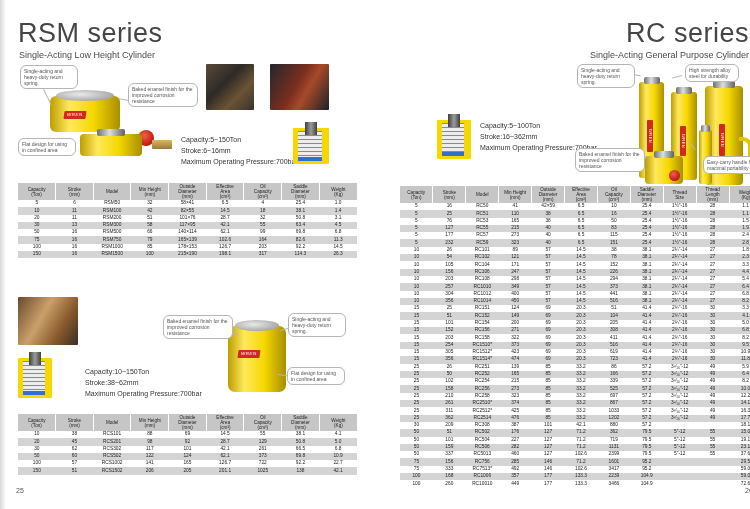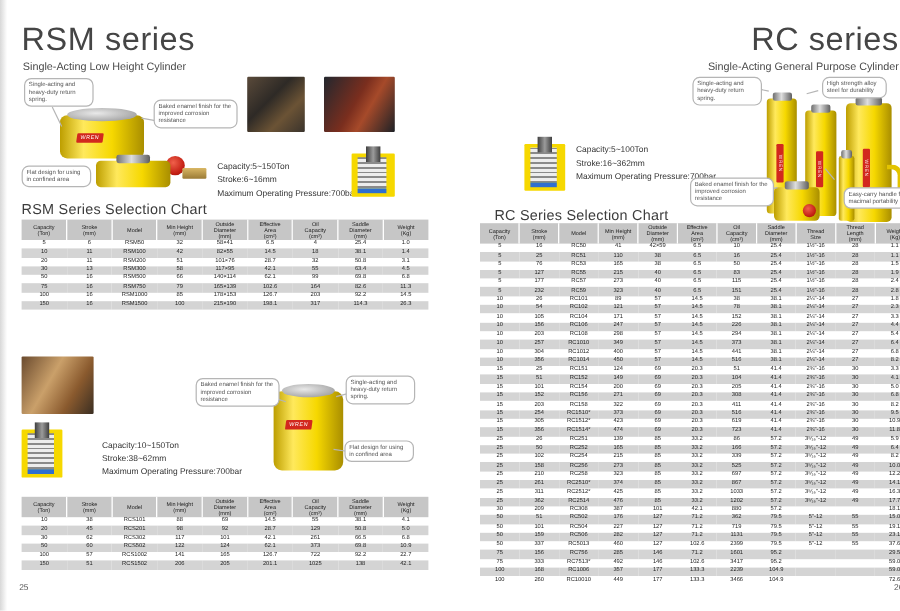--- a/index.html
+++ b/index.html
@@ -103,21 +103,20 @@
     <div class="rod"></div>
     <div class="blue"></div>
   </div>
 
   <div class="specs" style="left:181px;top:134px;">
     <div>Capacity:5~150Ton</div>
     <div>Stroke:6~16mm</div>
     <div>Maximum Operating Pressure:700bar</div>
   </div>
 
-  <div class="chart-title" style="left:18px;top:167px;">RSM Series Selection Chart</div>
   <table class="chart" style="left:18px;top:183px;width:339px;">
     <thead>
         <tr>
           <th>Capacity
 (Ton)</th>
           <th>Stroke
 (mm)</th>
           <th>Model</th>
           <th>Min Height
 (mm)</th>
@@ -394,21 +393,20 @@
     <div class="rod"></div>
     <div class="blue"></div>
   </div>
 
   <div class="specs" style="left:88px;top:120px;">
     <div>Capacity:5~100Ton</div>
     <div>Stroke:16~362mm</div>
     <div>Maximum Operating Pressure:700bar</div>
   </div>
 
-  <div class="chart-title" style="left:20px;top:172px;">RC Series Selection Chart</div>
   <table class="chart" style="left:8px;top:186px;width:362px;">
     <thead>
         <tr>
           <th>Capacity
 (Ton)</th>
           <th>Stroke
 (mm)</th>
           <th>Model</th>
           <th>Min Height
 (mm)</th>

